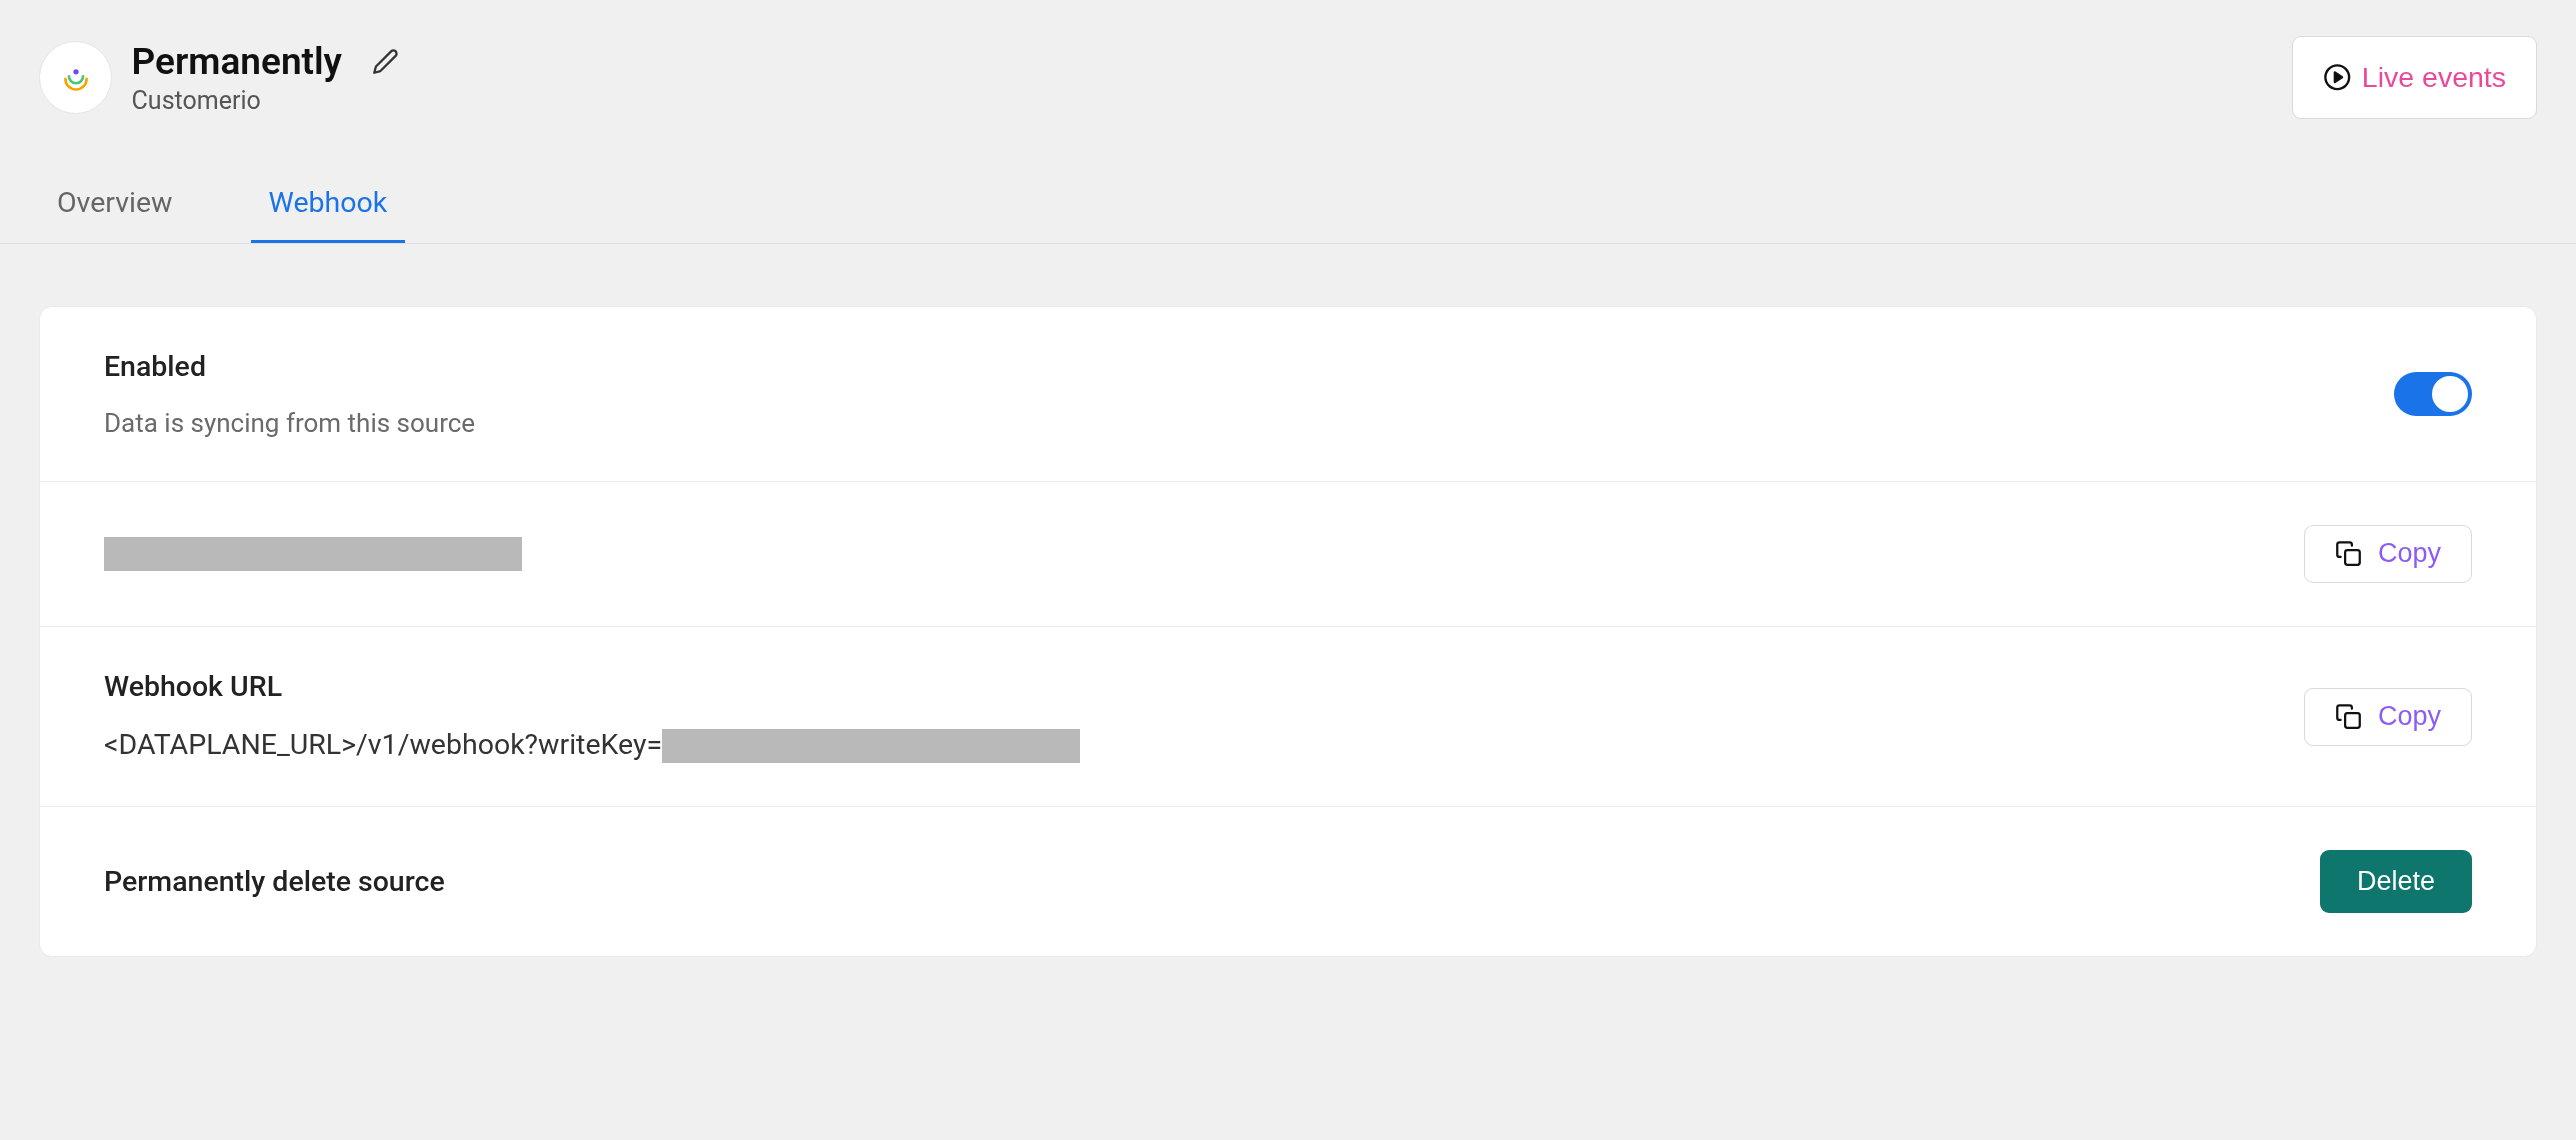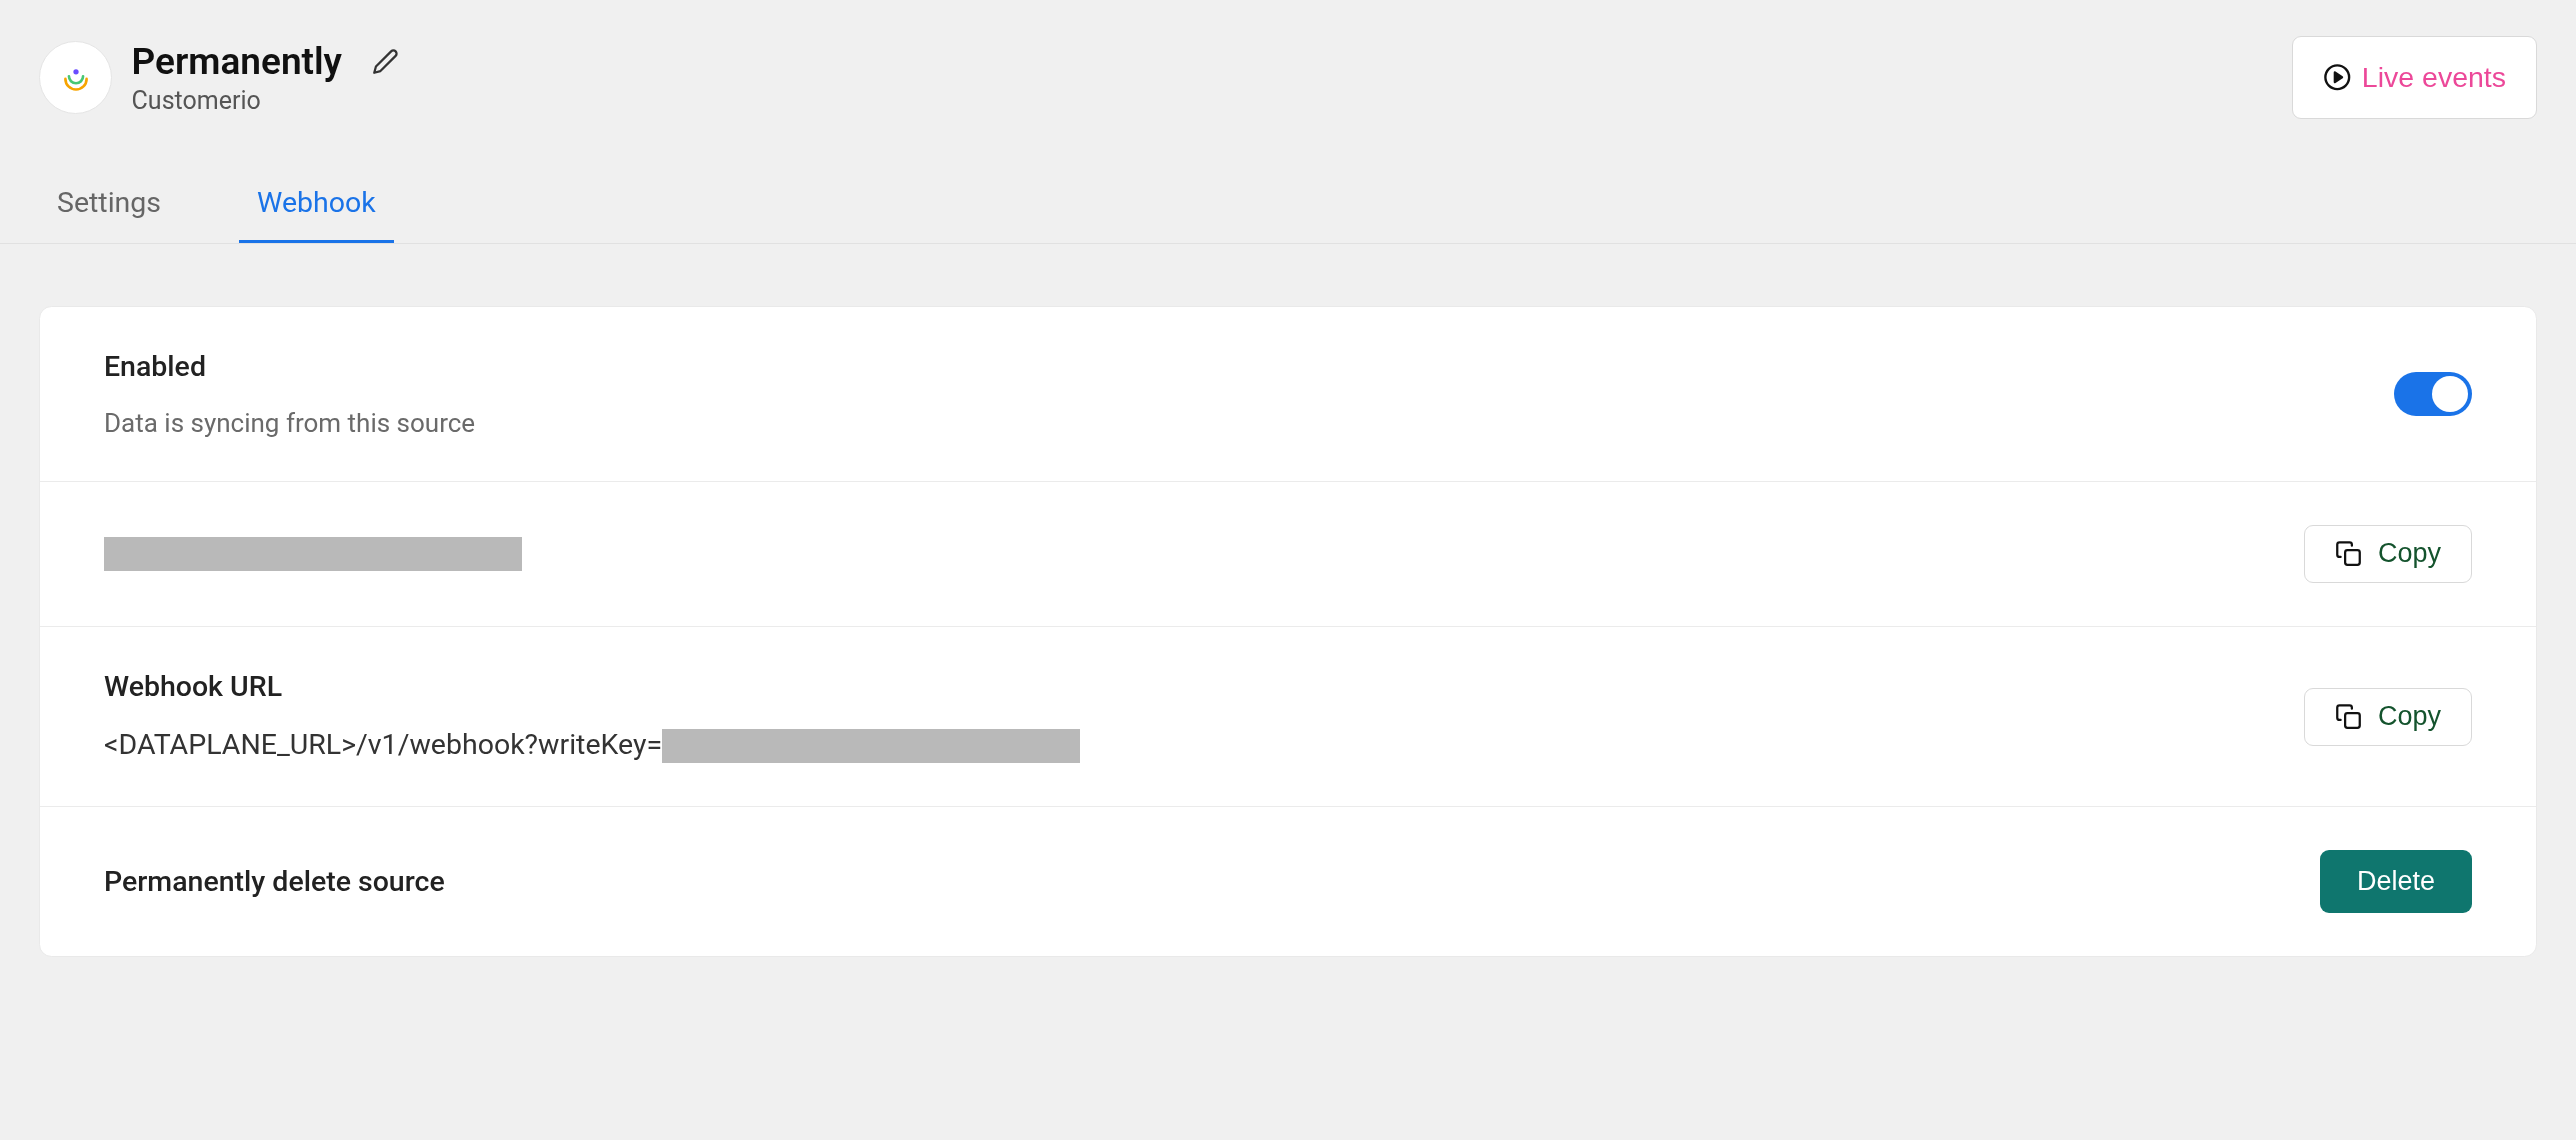--- a/index.html
+++ b/index.html
@@ -165,21 +165,21 @@
     .copy-btn {
       display: flex;
       align-items: center;
       gap: 16px;
       background: #fff;
       border: 0.9px solid #d9d9d9;
       border-radius: 9px;
       padding: 12.5px 30px;
       font-size: 27px;
       font-weight: 500;
-      color: #14532d;
+      color: #8b5cf6;
       cursor: pointer;
     }
     .delete-btn {
       background: #0f766e;
       color: #fff;
       border: none;
       border-radius: 9px;
       padding: 16px 37px;
       font-size: 27px;
       font-weight: 500;
@@ -215,21 +215,21 @@
     <button class="live-events-btn">
       <svg width="28.5" height="28.5" viewBox="0 0 24 24" fill="none" stroke="#111" stroke-width="2" stroke-linecap="round" stroke-linejoin="round">
         <circle cx="12" cy="12" r="10"></circle>
         <polygon points="10 8 16 12 10 16 10 8" fill="#111"></polygon>
       </svg>
       <span>Live events</span>
     </button>
   </div>
 
   <div class="tabs">
-    <div class="tab">Settings</div>
+    <div class="tab">Overview</div>
     <div class="tab active">Webhook</div>
   </div>
 
   <div class="card">
 
     <div class="row">
       <div class="row-left">
         <span class="row-title">Enabled</span>
         <span class="row-desc">Data is syncing from this source</span>
       </div>

